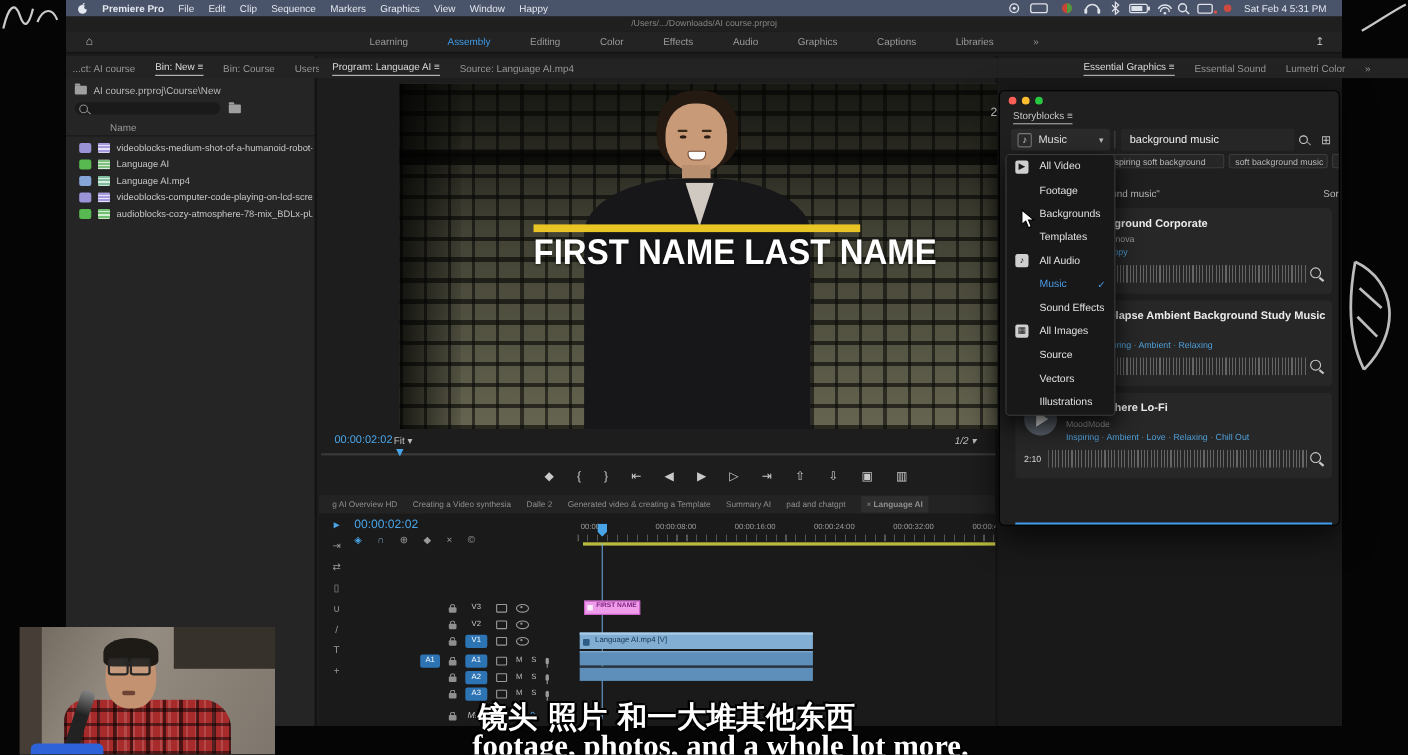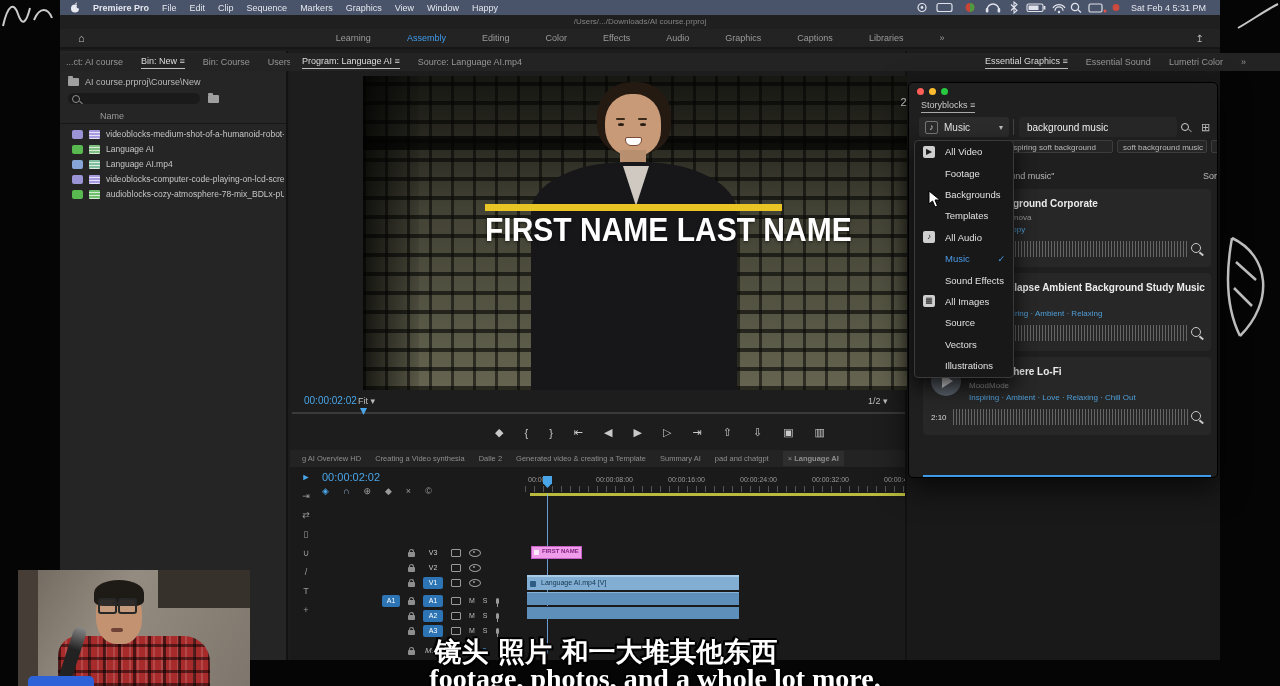--- a/index.html
+++ b/index.html
@@ -263,21 +263,21 @@
         <div class="jacket">
             <div class="shirt"></div>
           </div>
         <div class="ltbar"></div>
         <div class="ltname">FIRST NAME LAST NAME</div>
         <div class="year">2023</div>
       </div>
 
       <span class="tx mon-tc" style="left:14px;top:344px;">00:00:02:02</span>
       <span class="tx" style="left:68px;top:345px;color:#bdbdbd;"><span>Fit</span> <span>▾</span></span>
-      <span class="tx" style="left:578px;top:345px;color:#bdbdbd;"><span>1/2</span> <span>▾</span></span>
+      <span class="tx" style="left:578px;top:345px;color:#bdbdbd;font-style:italic;"><span>1/2</span> <span>▾</span></span>
       <div class="scrub"></div>
       <div class="b" style="left:70px;top:357px;width:7px;height:7px;background:#4aa5e8;clip-path:polygon(0 0,100% 0,50% 100%);"></div>
       <div class="transport">
         <span>◆</span>
         <span>{</span>
         <span>}</span>
         <span>⇤</span>
         <span>◀</span>
         <span>▶</span>
         <span>▷</span>

